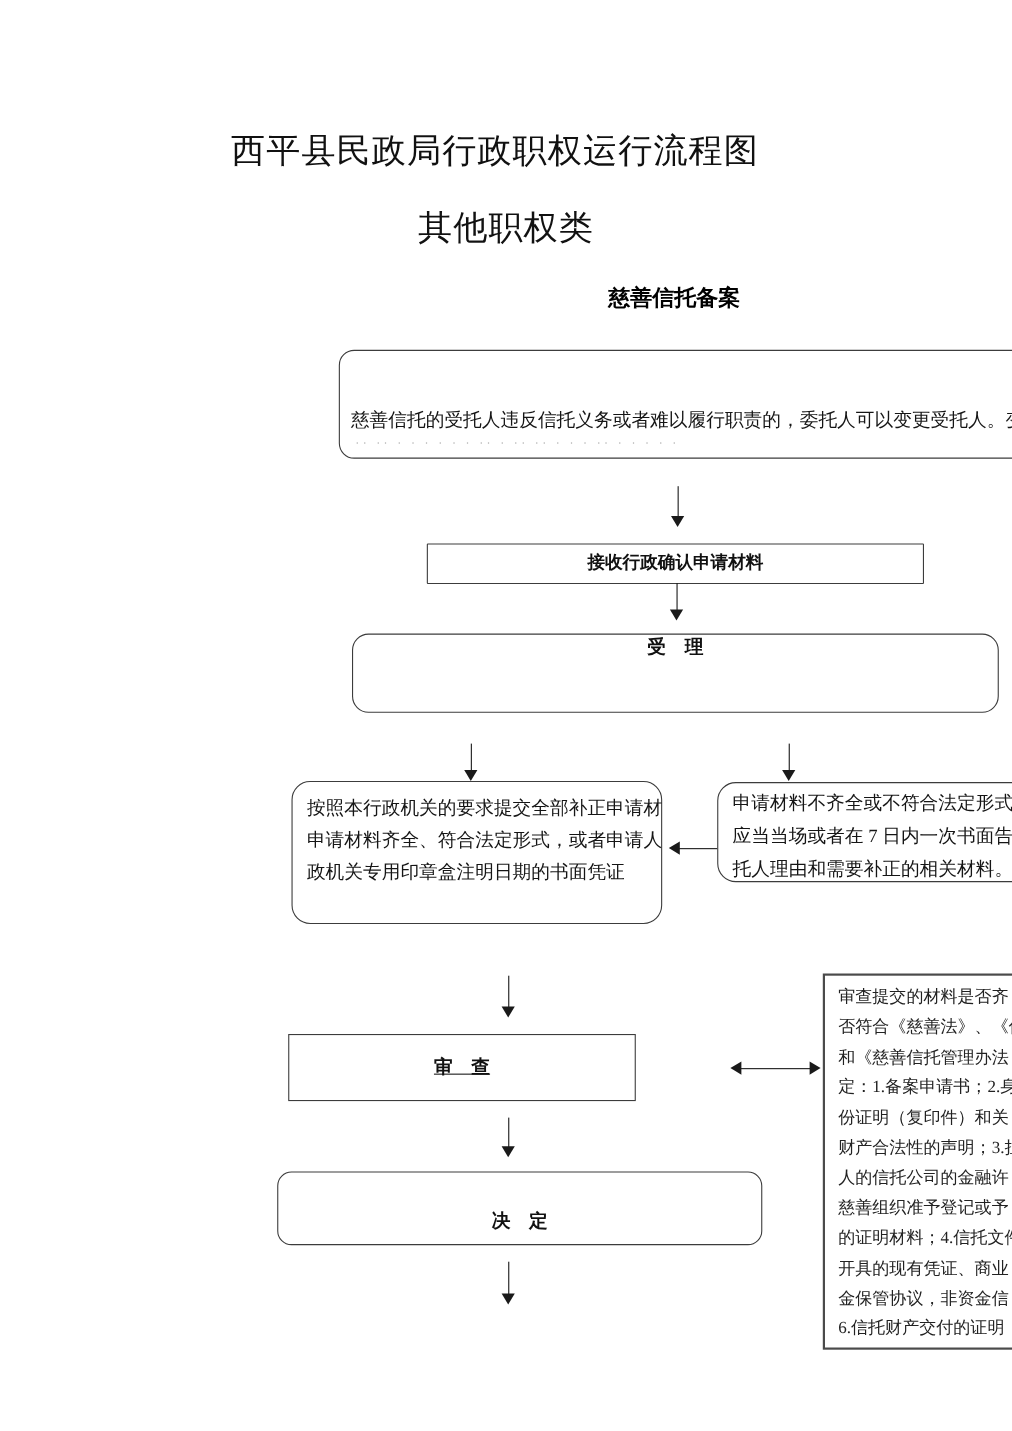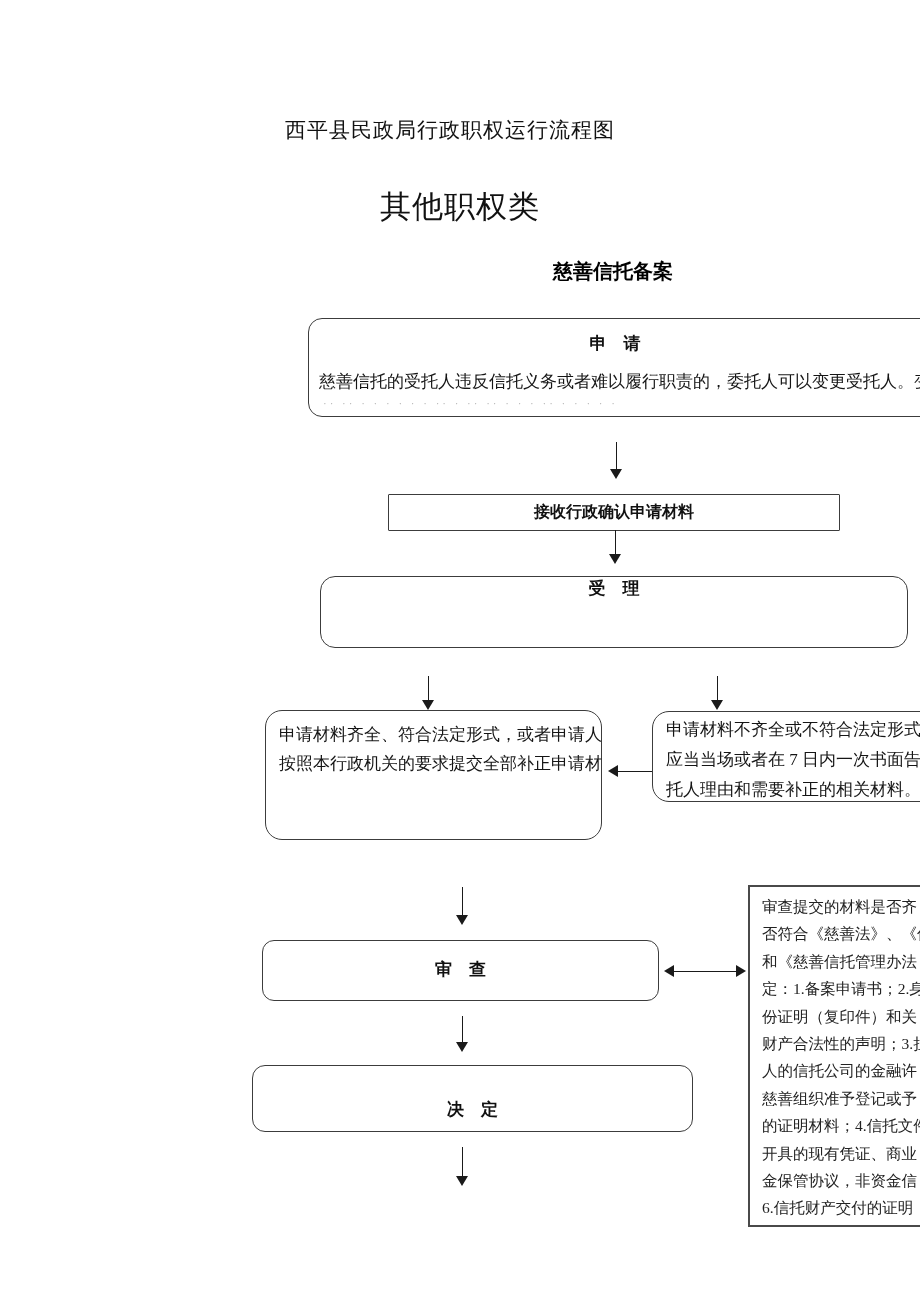--- a/index.html
+++ b/index.html
@@ -7,21 +7,21 @@
     position: relative;
     width: 920px;
     height: 1301px;
     background: #ffffff;
     overflow: hidden;
     font-family: "Liberation Serif", "DejaVu Serif", serif;
     color: #1a1a1a;
   }
   .title {
     position: absolute; left: 0; top: 116px; width: 900px;
-    text-align: center; font-size: 21px; letter-spacing: 1px; color: #111;
+    text-align: center; font-size: 31px; letter-spacing: 1px; color: #111;
   }
   .subtitle {
     position: absolute; left: 0; top: 186px; width: 920px;
     text-align: center; font-size: 31px; letter-spacing: 1px; color: #111;
   }
   .section-label {
     position: absolute; left: 553px; top: 256px; width: 138px;
     font-family: "Liberation Sans", "DejaVu Sans", sans-serif;
     font-weight: bold; font-size: 20px; line-height: 30px; color: #000;
     word-break: break-all;
@@ -45,21 +45,21 @@
     font-weight: 600; font-size: 16px; text-align: center; line-height: 34px; color: #111;
   }
   .accept-box { left: 320px; top: 576px; width: 588px; height: 72px; border-radius: 15px; }
   .accept-heading { }
   .complete-box { left: 265px; top: 710px; width: 337px; height: 130px; border-radius: 17px; }
   .complete-lines { position: absolute; left: 13px; top: 9px; }
   .complete-lines .tline { white-space: nowrap; font-size: 17px; line-height: 29px; color: #151515; }
   .incomplete-box { left: 652px; top: 711px; width: 330px; height: 91px; border-radius: 17px; }
   .incomplete-lines { position: absolute; left: 13px; top: 3px; }
   .incomplete-lines .tline { white-space: nowrap; font-size: 17px; line-height: 30px; color: #151515; }
-  .review-box { left: 262px; top: 940px; width: 397px; height: 61px; border-radius: 12px; }
+  .review-box { left: 262px; top: 940px; width: 316px; height: 61px; border-radius: 0; text-decoration: underline; }
   .review-heading { margin-top: 17px; }
   .materials-box { left: 748px; top: 885px; width: 270px; height: 342px; border: 2px solid #4a4a4a; border-radius: 0; }
   .materials-lines { position: absolute; left: 12px; top: 6px; }
   .materials-lines .tline { white-space: nowrap; font-size: 15.5px; line-height: 27.4px; color: #222; }
   .decide-box { left: 252px; top: 1065px; width: 441px; height: 67px; border-radius: 13px; }
   .decide-heading { margin-top: 32px; }
 
   
   .varrow { position: absolute; width: 13px; }
   .varrow .shaft { position: absolute; left: 5.5px; top: 0; width: 1.6px; background: #1a1a1a; }
@@ -84,21 +84,20 @@
 </head>
 <body>
 
 <div class="page">
 
   <div class="title">西平县民政局行政职权运行流程图</div>
   <div class="subtitle">其他职权类</div>
   <div class="section-label">慈善信托备案</div>
 
   <div class="fbox apply-box">
-    <div class="box-heading apply-heading">申　请</div>
     <div class="apply-body">慈善信托的受托人违反信托义务或者难以履行职责的，委托人可以变更受托人。变更</div>
     <div class="apply-clip">·· ··  ·  ·  ·  ·  ·  ·  ··   ·  ··  ··   ·  ·  ·  ··  ·  ·  ·  ·  ·</div>
   </div>
 
   <div class="varrow" style="left:610px; top:442px; height:37px;">
     <div class="shaft" style="height:29px;"></div>
       <div class="tip"></div>
   </div>
 
   <div class="fbox receive-box">
@@ -118,22 +117,23 @@
     <div class="shaft" style="height:26px;"></div>
       <div class="tip"></div>
   </div>
   <div class="varrow" style="left:711px; top:676px; height:34px;">
     <div class="shaft" style="height:26px;"></div>
       <div class="tip"></div>
   </div>
 
   <div class="fbox complete-box">
     <div class="complete-lines">
+      <div class="tline">按照本行政机关的要求提交全部补正申请材</div>
       <div class="tline">申请材料齐全、符合法定形式，或者申请人</div>
-      <div class="tline">按照本行政机关的要求提交全部补正申请材</div>
+      <div class="tline">政机关专用印章盒注明日期的书面凭证</div>
     </div>
   </div>
 
   <div class="fbox incomplete-box">
     <div class="incomplete-lines">
       <div class="tline">申请材料不齐全或不符合法定形式的</div>
       <div class="tline">应当当场或者在 7 日内一次书面告知</div>
       <div class="tline">托人理由和需要补正的相关材料。</div>
     </div>
   </div>

